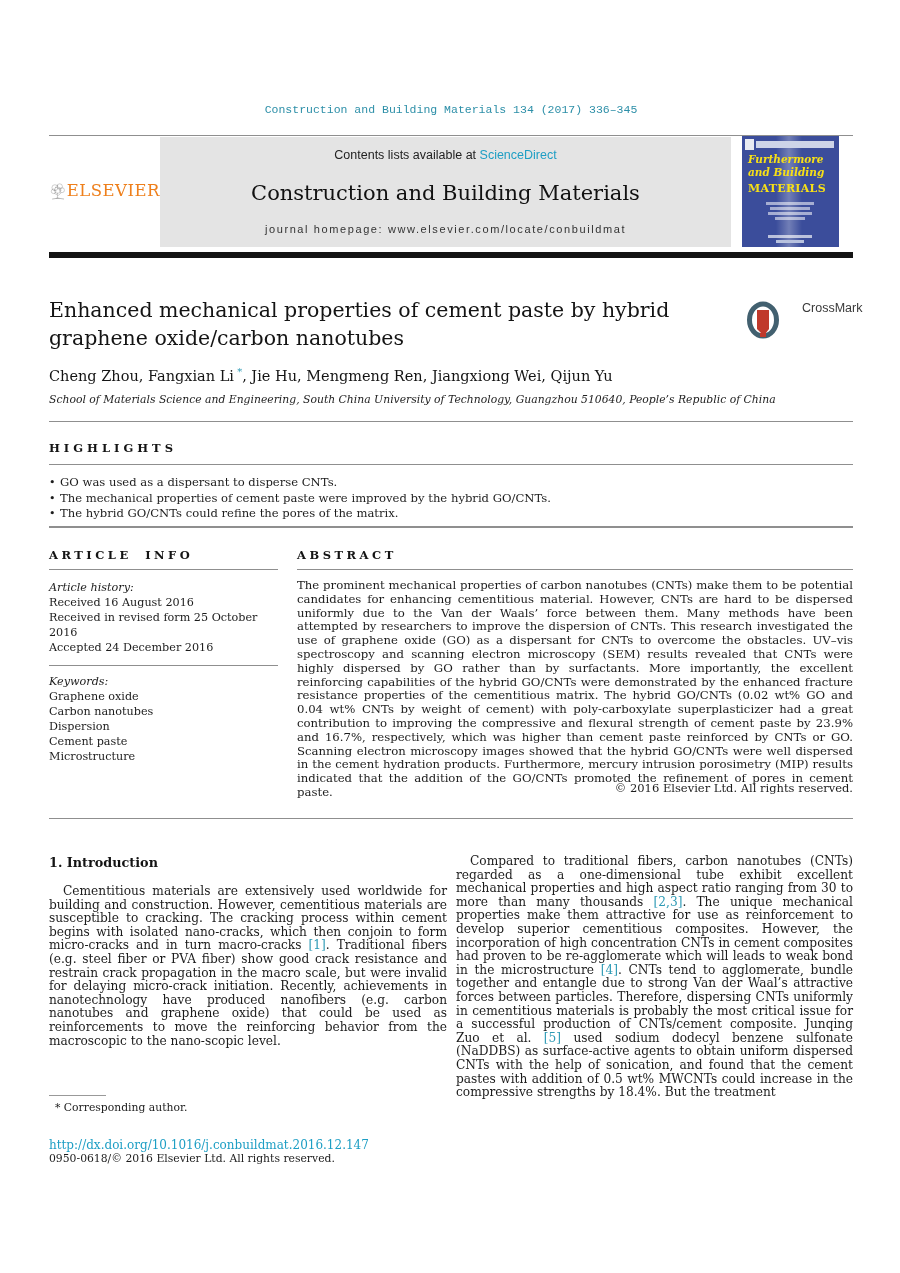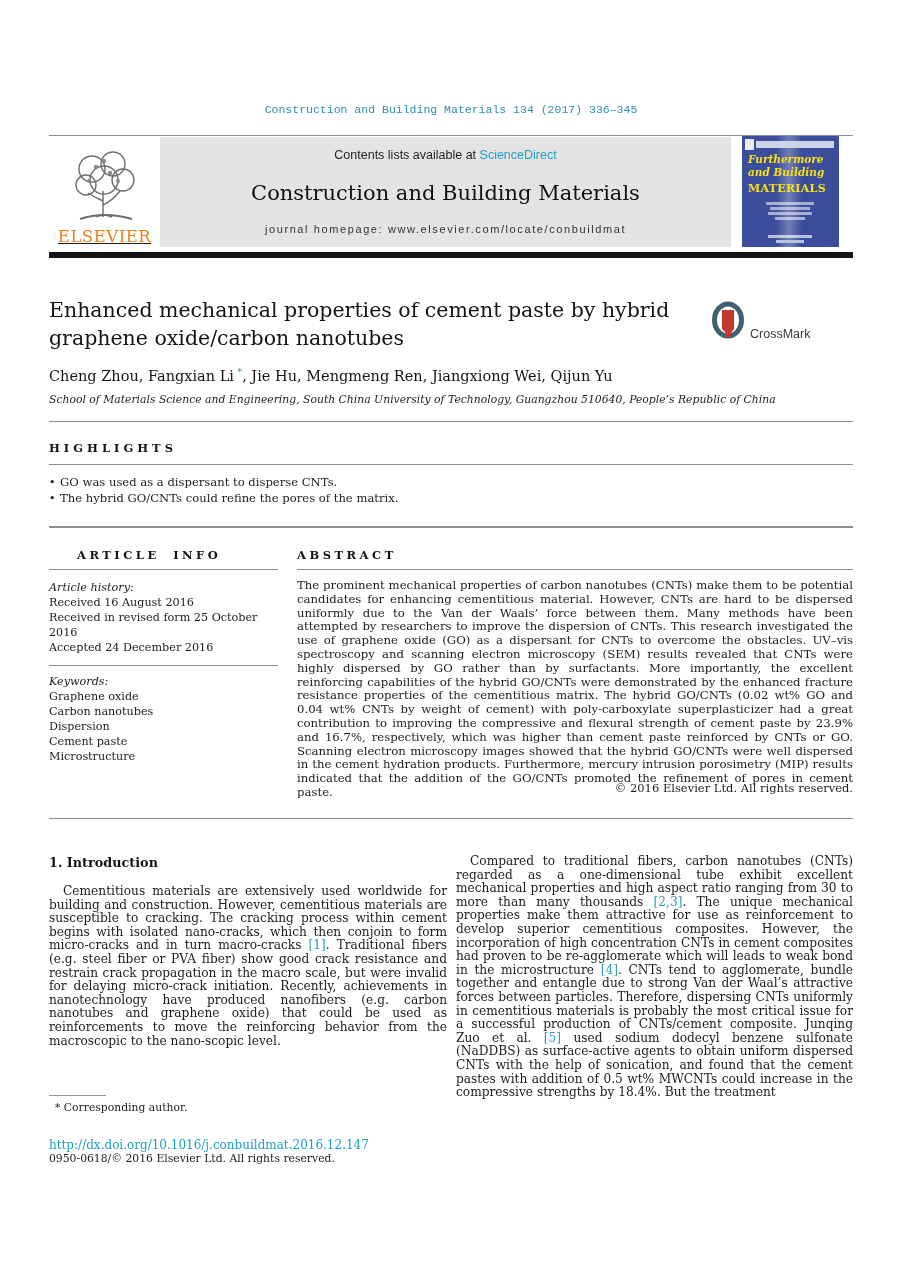--- a/index.html
+++ b/index.html
@@ -13,21 +13,21 @@
   .ref-link { color:#2d9ab5; }
   .rule { background:#8f8f8f; height:1px; }
 
   
   .citation-line { left:49px; top:103px; width:804px; text-align:center;
     font-size:11.5px; color:#2d8fa8;font-family:Liberation Mono, monospace; }
 
   
   .band-rule { left:49px; top:135px; width:804px; }
   .logo-box { left:49px; top:137px; width:111px; height:110px; background:#ffffff;
-    display:flex; flex-direction:column; align-items:center; justify-content:flex-end;text-decoration:underline; }
+    display:flex; flex-direction:row; align-items:center; justify-content:flex-end; }
   .elsevier-text { font-size:16.5px; color:#ee7f1b; letter-spacing:0.5px; line-height:1; padding-bottom:2px; }
   .band-grey { left:160px; top:137px; width:571px; height:110px; background:#e4e4e4;
     display:flex; flex-direction:column; align-items:center; justify-content:space-between;
     padding:11px 0 12px 0;gap:12px; }
   .contents-line { font-family:"Liberation Sans", sans-serif; font-size:12.5px; color:#222; }
   .journal-title { font-size:21px; color:#111; }
   .homepage-line { font-family:"Liberation Sans", sans-serif; font-size:11px; letter-spacing:1.6px; color:#333; }
 
   
   .cover { left:742px; top:136px; width:97px; height:111px; background:#3b4d9b;
@@ -40,37 +40,37 @@
     font-size:10.5px; line-height:1.25; color:#f7e017; }
   .cover-t2 { position:absolute; left:6px; top:46px; font-weight:bold; font-size:11px; color:#f7e017; letter-spacing:0.3px; }
   .cover-minitext { position:absolute; left:24px; width:48px; height:2.5px; background:rgba(255,255,255,0.55); }
   .cover-footline { position:absolute; left:26px; bottom:9px; width:44px; height:3px; background:rgba(255,255,255,0.65); }
   .cover-footbar { position:absolute; left:34px; bottom:4px; width:28px; height:3.5px; background:#b8c2de; }
 
   .black-bar { left:49px; top:252px; width:804px; height:6px; background:#141414; }
 
   
   .article-title { left:49px; top:297px; width:700px; font-size:20.5px; line-height:1.35; color:#141414; }
-  .crossmark { left:709px; top:301px; display:flex; align-items:flex-end; gap:3px; }
+  .crossmark { left:744px; top:301px; display:flex; align-items:flex-start; gap:20px; }
   .crossmark-label { font-family:"Liberation Sans", sans-serif; font-size:12.5px; color:#3a3a3a; }
   .authors { left:49px; top:366px; width:760px; font-size:14.5px; color:#141414; }
   .authors sup { color:#2d9ab5; font-size:10px; }
   .affiliation { left:49px; top:393px; width:780px; font-style:italic; font-size:10.8px; color:#222; }
 
   
   .rule-a { left:49px; top:421px; width:804px; }
   .hl-heading { left:49px; top:441px; font-size:11.5px; font-weight:600; letter-spacing:4px; color:#141414; }
   .rule-b { left:49px; top:464px; width:804px; }
   .hl-list { left:49px; top:475px; width:804px; font-size:11.6px; line-height:15.5px; color:#1c1c1c; }
   .hl-item { padding-left:11px; position:relative; }
   .hl-item::before { content:"•"; position:absolute; left:0; top:0; font-size:11px; }
   .rule-c { left:49px; top:526px; width:804px; height:2px; background:#8f8f8f; }
 
   
-  .info-heading { left:49px; top:548px; font-size:11.5px; font-weight:600; letter-spacing:3.5px; word-spacing:6px; color:#141414;margin-left:28px; }
+  .info-heading { left:49px; top:548px; font-size:11.5px; font-weight:600; letter-spacing:3.5px; word-spacing:6px; color:#141414; }
   .abs-heading { left:297px; top:548px; font-size:11.5px; font-weight:600; letter-spacing:3.5px; color:#141414; }
   .rule-info { left:49px; top:569px; width:229px; }
   .rule-abs { left:297px; top:569px; width:556px; }
   .info-col { left:49px; top:580px; width:229px; font-size:11.2px; line-height:15px; color:#1c1c1c; }
   .info-label { font-style:italic; }
   .info-sep { margin:10px 0 8px 0; background:#8f8f8f; height:1px; width:229px; }
   .abstract-body { left:297px; top:579px; width:556px; font-size:11.7px; line-height:13.8px;
     text-align:justify; color:#1c1c1c; }
   .abstract-copyright { left:297px; top:781px; width:556px; text-align:right; font-size:11.5px; color:#1c1c1c; }
   .rule-d { left:49px; top:818px; width:804px; }
@@ -162,20 +162,21 @@
   </div>
 
   <div class="abs authors"><span>Cheng Zhou, Fangxian Li</span><sup class="ref-link"> *</sup><span>, Jie Hu, Mengmeng Ren, Jiangxiong Wei, Qijun Yu</span></div>
   <div class="abs affiliation">School of Materials Science and Engineering, South China University of Technology, Guangzhou 510640, People’s Republic of China</div>
 
   <div class="abs rule rule-a"></div>
   <div class="abs hl-heading">HIGHLIGHTS</div>
   <div class="abs rule rule-b"></div>
   <div class="abs hl-list">
     <div class="hl-item">GO was used as a dispersant to disperse CNTs.</div>
+    <div class="hl-item">The mechanical properties of cement paste were improved by the hybrid GO/CNTs.</div>
     <div class="hl-item">The hybrid GO/CNTs could refine the pores of the matrix.</div>
   </div>
   <div class="abs rule-c"></div>
 
   <div class="abs info-heading">ARTICLE INFO</div>
   <div class="abs abs-heading">ABSTRACT</div>
   <div class="abs rule rule-info"></div>
   <div class="abs rule rule-abs"></div>
 
   <div class="abs info-col">

